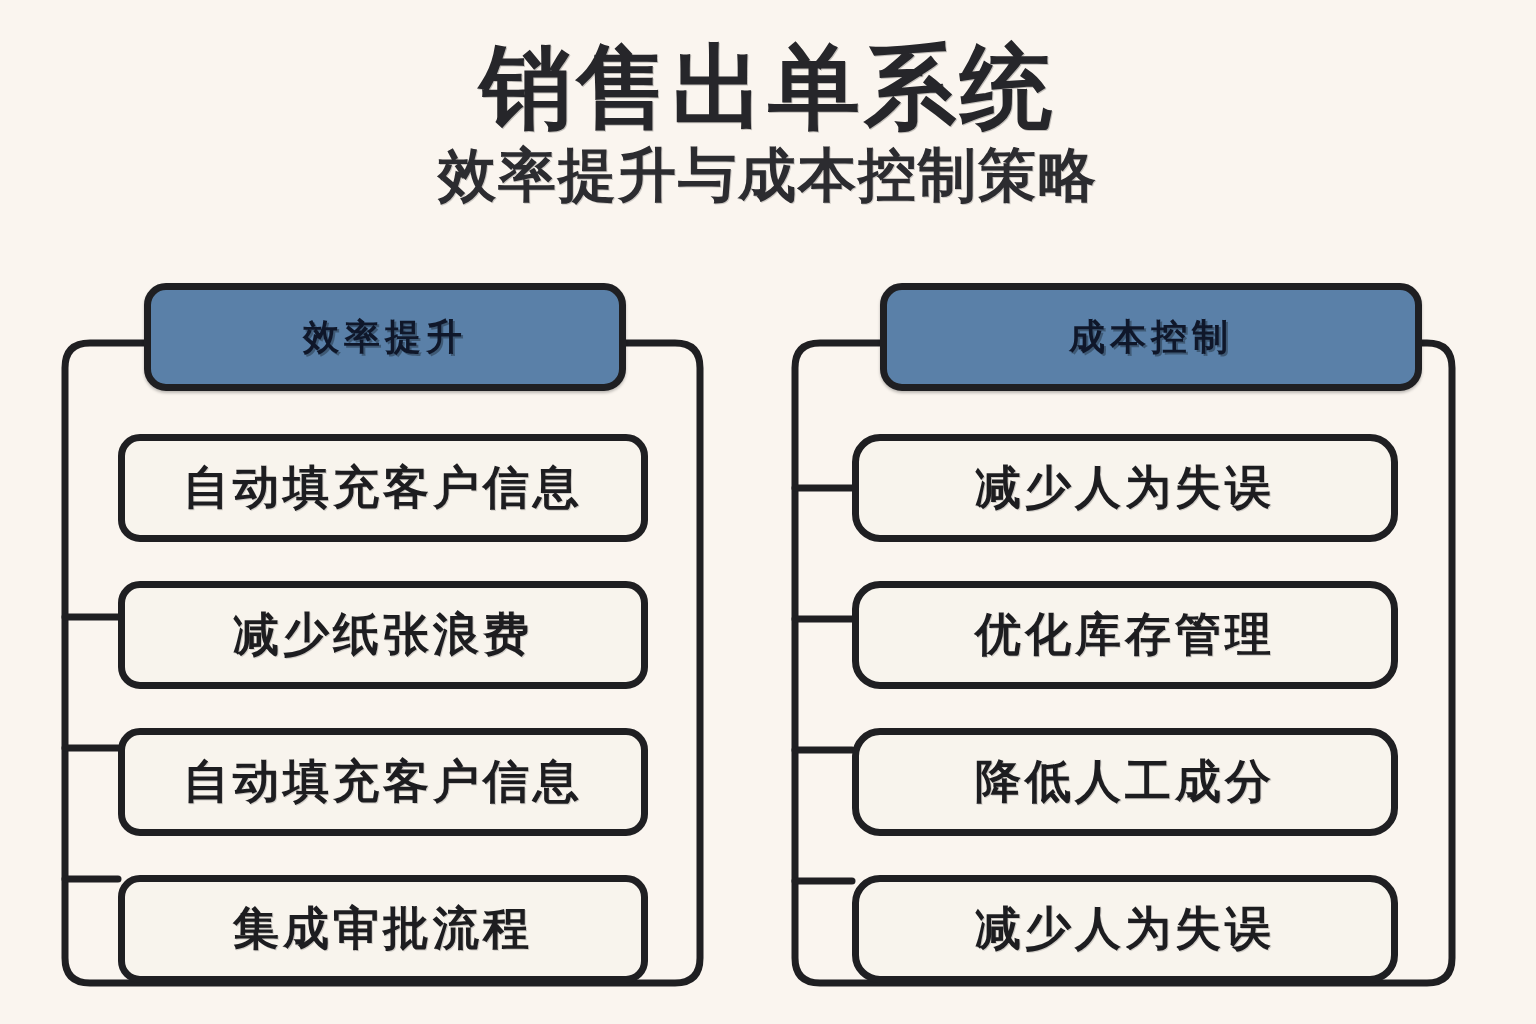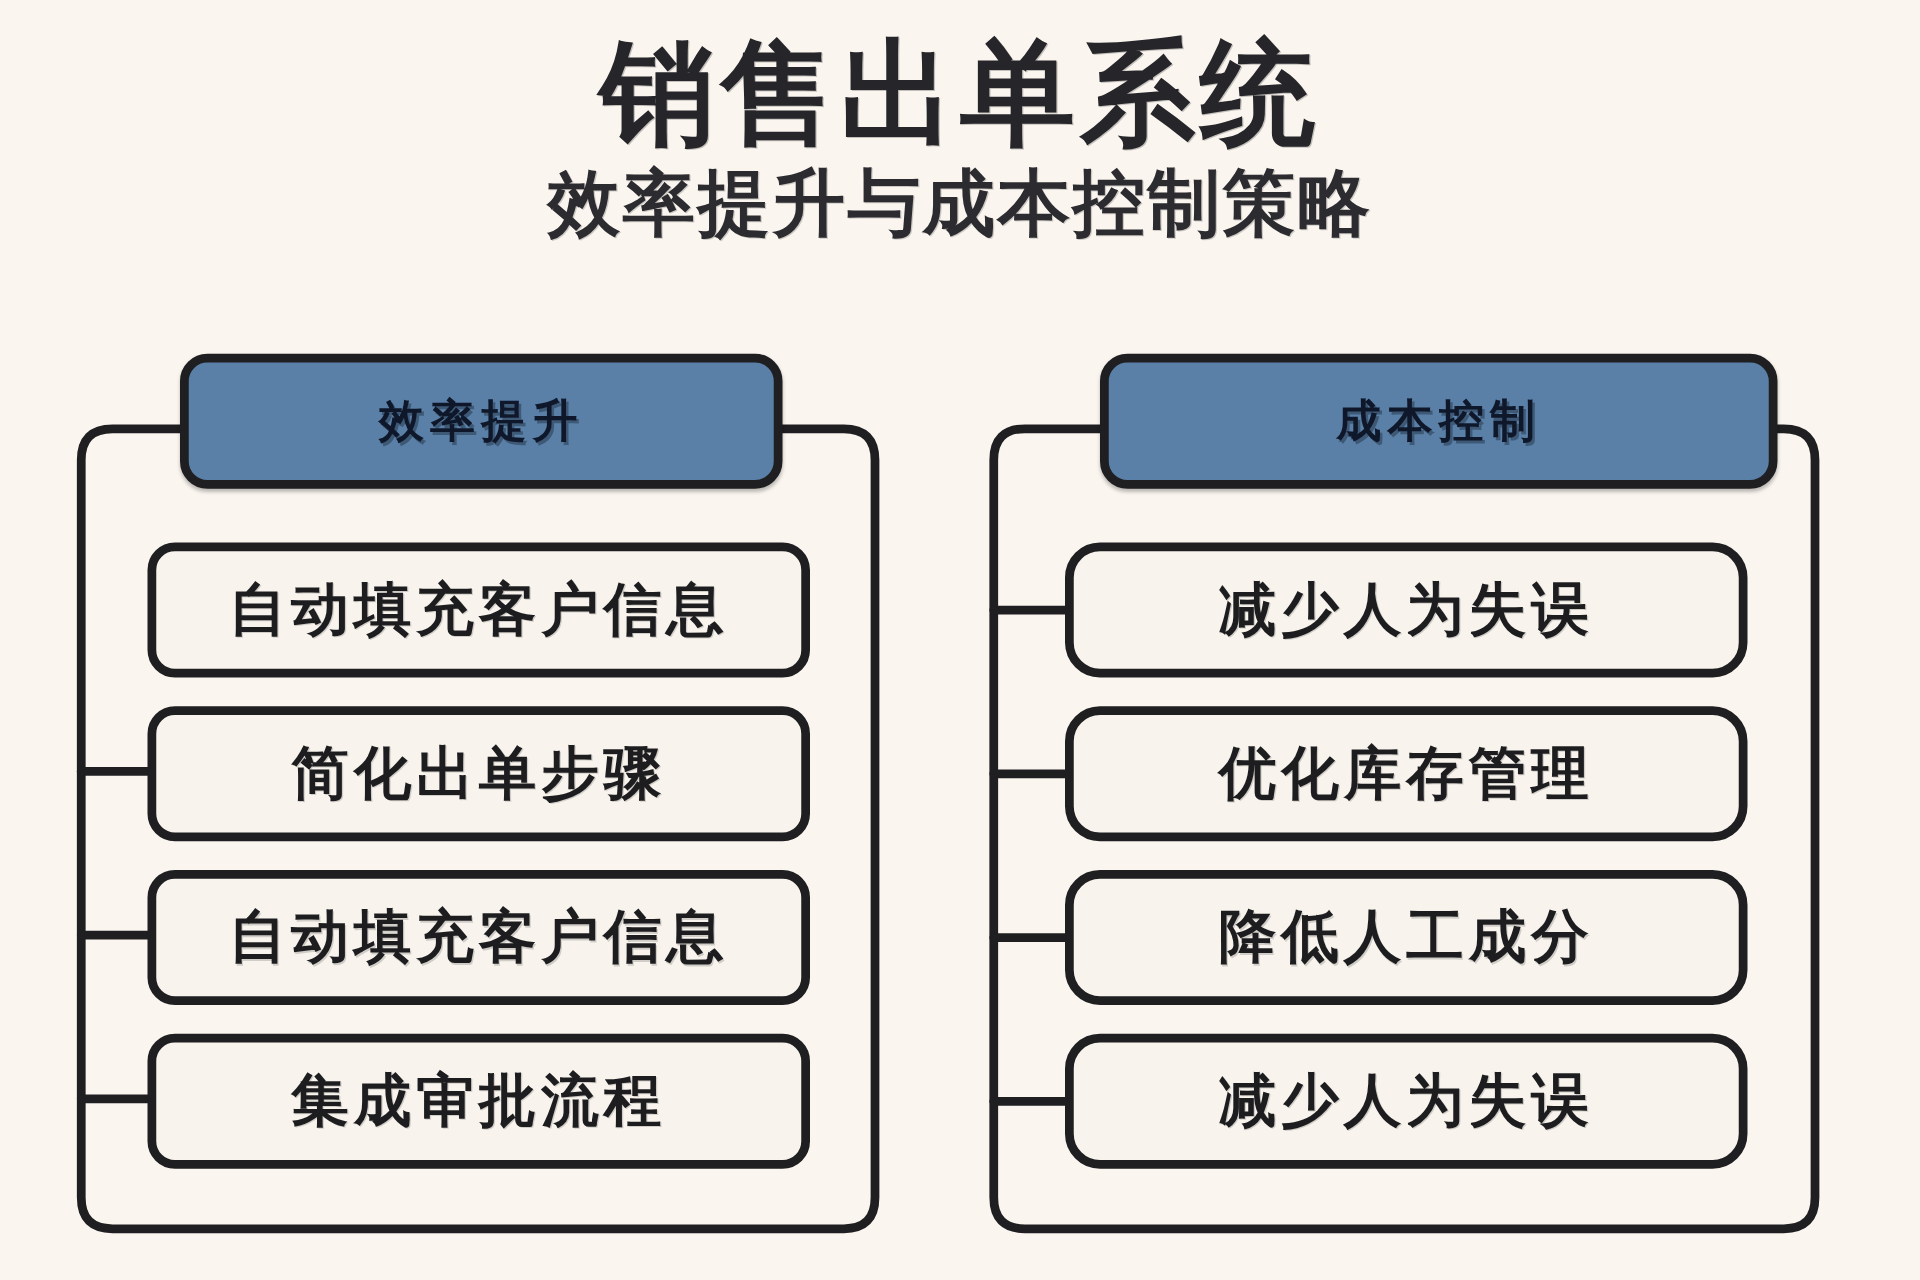--- a/index.html
+++ b/index.html
@@ -18,21 +18,21 @@
   
   .header {
     position: absolute;
     left: 0;
     top: 0;
     width: 1536px;
     text-align: center;
   }
   .title {
     margin: 0;
-    padding-top: 26px;
+    padding-top: 38px;
     font-size: 92px;
     line-height: 1.08;
     font-weight: 900;
     letter-spacing: 4px;
     color: #26262a;
     text-shadow: 1px 1px 0 rgba(0,0,0,0.22);
   }
   .subtitle {
     margin: 0;
     padding-top: 6px;
@@ -99,21 +99,21 @@
     position: absolute;
     top: 151px;
     left: 0;
   }
   .column.left  .items { left: 53px; }
   .column.right .items { left: 57px; }
 
   .item-card {
     width: 530px;
     height: 108px;
-    margin-bottom: 23px;
+    margin-bottom: 39px;
     border: 7px solid #1f1f22;
     border-radius: 22px;
     background: #f8f4ed;
     box-sizing: border-box;
     display: flex;
     align-items: center;
     justify-content: center;
     position: relative;
     z-index: 4;
   }
@@ -157,21 +157,21 @@
 
   <div class="column left">
     <div class="group-head">
       <span class="label">效率提升</span>
     </div>
     <div class="items">
       <div class="item-card">
         <span class="label">自动填充客户信息</span>
       </div>
       <div class="item-card">
-        <span class="label">简化出单步骤</span>
+        <span class="label">减少纸张浪费</span>
       </div>
       <div class="item-card">
         <span class="label">自动填充客户信息</span>
       </div>
       <div class="item-card">
         <span class="label">集成审批流程</span>
       </div>
     </div>
   </div>
 

